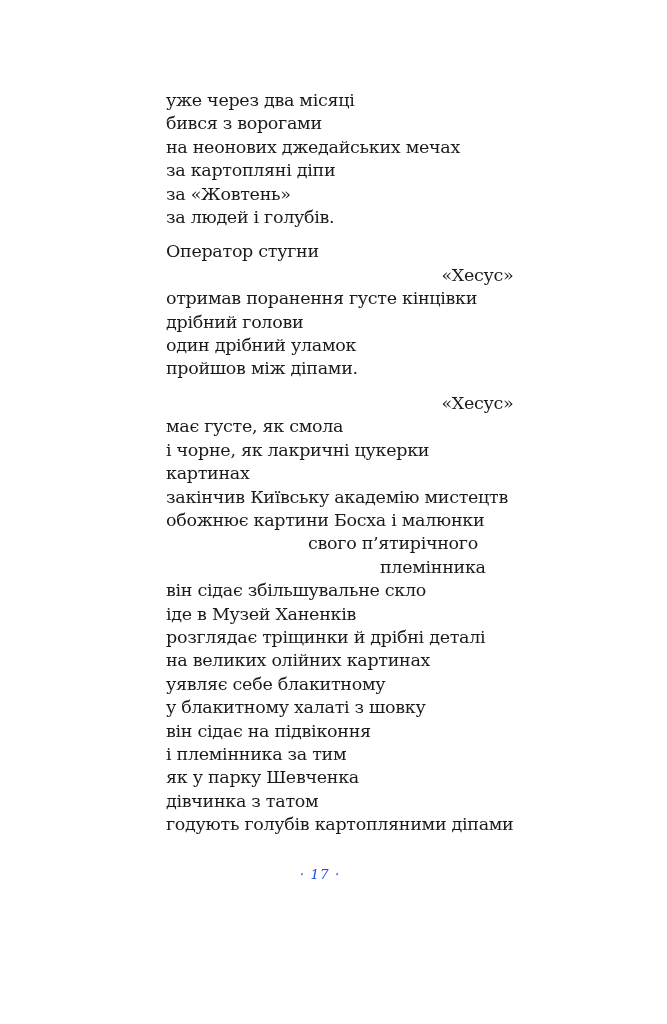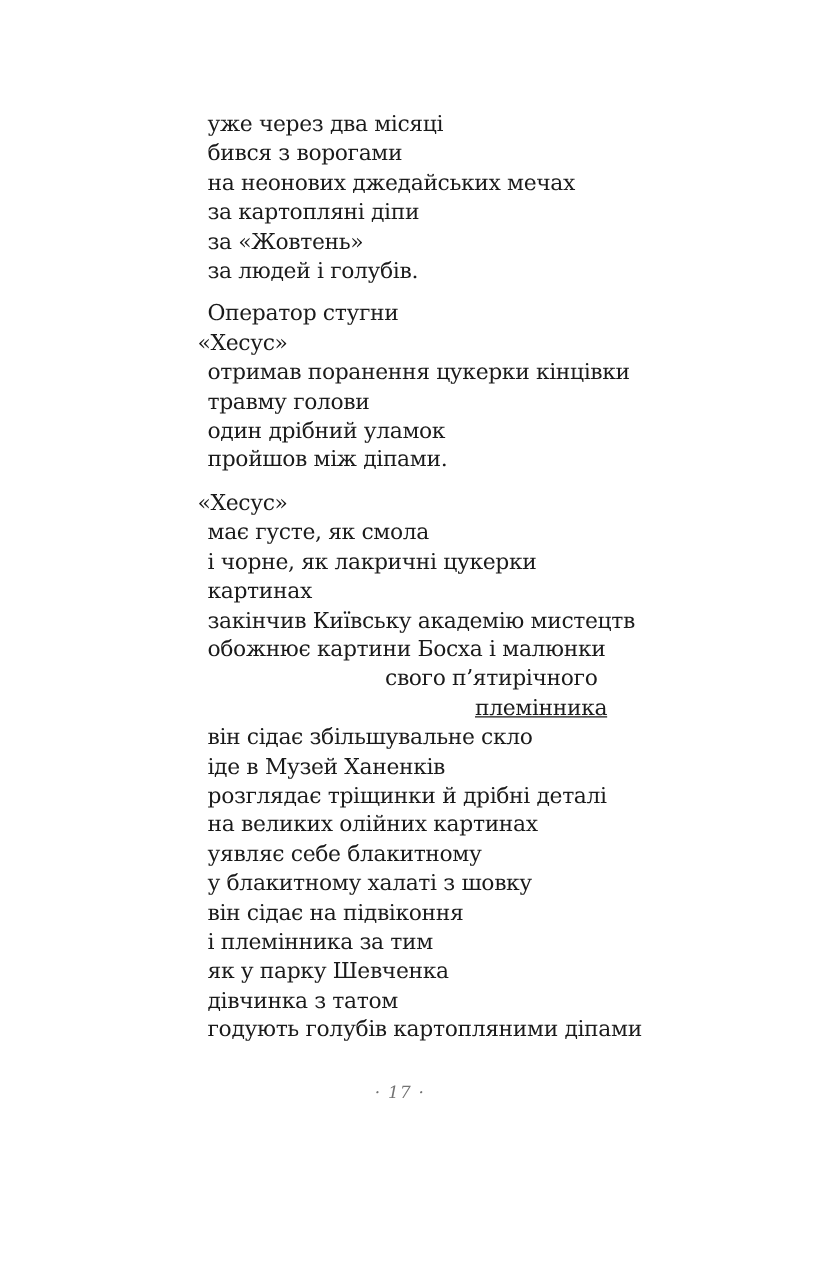--- a/index.html
+++ b/index.html
@@ -25,53 +25,53 @@
     margin: 0 0 11px 0;
   }
   .line {
     font-size: 17.5px;
     line-height: 23.4px;
     letter-spacing: -0.3px;
     white-space: nowrap;
   }
   .indent-0 { padding-left: 0; }
   .indent-1 { padding-left: 142px; }
-  .indent-2 { padding-left: 214px; text-decoration: underline; }
+  .indent-2 { padding-left: 214px; }
   
-  .hang { margin-left: -8px; }
+  .hang { margin-left: -8px; text-align: right; }
   .folio {
     position: absolute;
     left: 166px;
     top: 866px;
     width: 308px;
     text-align: center;
     font-style: italic;
     font-size: 13.5px;
     letter-spacing: 1px;
-    color: #737373;
+    color: #1d4ed8;
   }
 </style>
 </head>
 <body>
 
 <div class="page">
   <main class="poem">
       <div class="stanza">
         <div class="line indent-0">уже через два місяці</div>
         <div class="line indent-0">бився з ворогами</div>
         <div class="line indent-0">на неонових джедайських мечах</div>
         <div class="line indent-0">за картопляні діпи</div>
         <div class="line indent-0">за «Жовтень»</div>
         <div class="line indent-0">за людей і голубів.</div>
       </div>
       <div class="stanza">
         <div class="line indent-0">Оператор стугни</div>
         <div class="line indent-0 hang">«Хесус»</div>
-        <div class="line indent-0">отримав поранення цукерки кінцівки</div>
-        <div class="line indent-0">травму голови</div>
+        <div class="line indent-0">отримав поранення густе кінцівки</div>
+        <div class="line indent-0">дрібний голови</div>
         <div class="line indent-0">один дрібний уламок</div>
         <div class="line indent-0">пройшов між діпами.</div>
       </div>
       <div class="stanza">
         <div class="line indent-0 hang">«Хесус»</div>
         <div class="line indent-0">має густе, як смола</div>
         <div class="line indent-0">і чорне, як лакричні цукерки</div>
         <div class="line indent-0">картинах</div>
         <div class="line indent-0">закінчив Київську академію мистецтв</div>
         <div class="line indent-0">обожнює картини Босха і малюнки</div>

